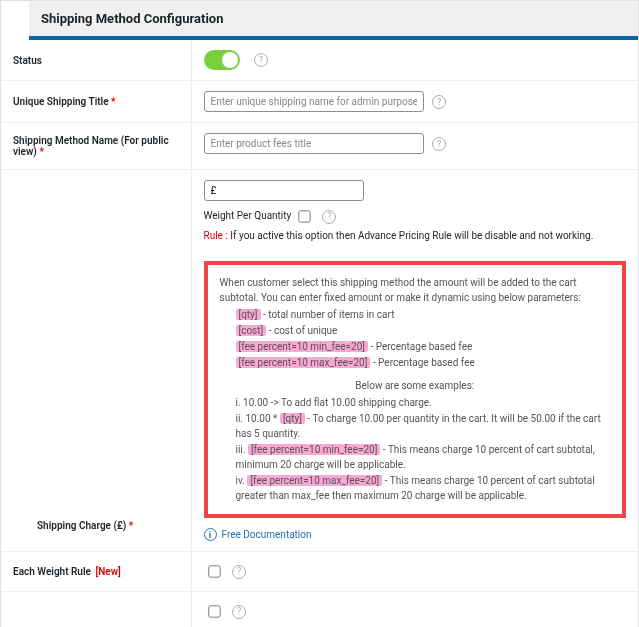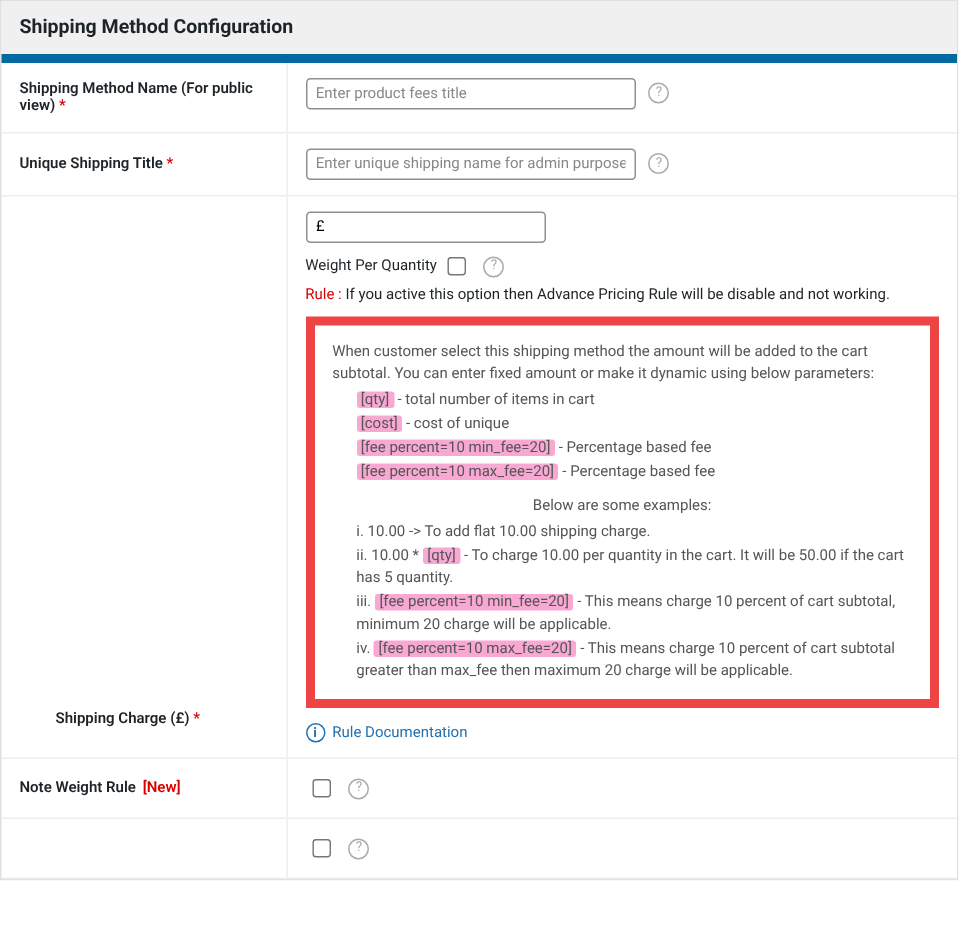--- a/index.html
+++ b/index.html
@@ -8,21 +8,22 @@
     font-family: -apple-system, BlinkMacSystemFont, "Segoe UI", Roboto, Helvetica, Arial, sans-serif;
     font-size: 11px;
     color: #1d2327;
     background: #fff;
     width: 639px;
   }
   .page { border: 1px solid #e0e0e0; }
   .header {
     background: #f0f0f0;
     padding: 10px 12px;
-    border-bottom: 6px solid #0369a1;
+    border-bottom: 4px solid #0369a1;
+    margin-left: 28px;
   }
   h2 {
     margin: 0;
     font-size: 13px;
     font-weight: 700;
   }
   .form-table { width: 100%; border-collapse: collapse; }
   .form-table > tbody > tr { border-bottom: 1px solid #eee; }
   .form-table th {
     text-align: left;
@@ -64,22 +65,22 @@
   }
   input[type=text]::placeholder, textarea::placeholder { color: #888; }
   input.wide { width: 220px; }
   input.narrow { width: 160px; }
   .cb { transform: scale(0.95); vertical-align: middle; }
   .apply-row { margin-top: 6px; font-size: 10px; }
   .note-line { margin-top: 4px; font-size: 10px; }
   .note-red { color: #d00; }
   
   .desc-box {
-    margin-top: 9px;
-    border: 6px solid #ef4444;
+    margin-top: 20px;
+    border: 4px solid #ef4444;
     padding: 10px 12px;
     font-size: 10px;
     color: #555;
     line-height: 1.5;
   }
   .desc-box code {
     background: #f9a8d4;
     padding: 0 3px;
     border-radius: 2px;
     font-family: inherit;
@@ -106,37 +107,44 @@
 <body>
 
 <div class="page">
   <div class="header">
     <h2>Shipping Method Configuration</h2>
   </div>
 
   <table class="form-table">
     <tbody>
 
+      <tr>
+        <th>Status</th>
+        <td>
+          <span class="toggle"></span>
+          <span class="help">?</span>
+        </td>
+      </tr>
+
+      <tr>
+        <th>
+          <span>Unique Shipping Title</span> <span class="req">*</span>
+        </th>
+        <td>
+          <input type="text" class="wide" placeholder="Enter unique shipping name for admin purpose" style="">
+          <span class="help">?</span>
+        </td>
+      </tr>
 
       <tr>
         <th>
           <span>Shipping Method Name (For public view)</span> <span class="req">*</span>
         </th>
         <td>
           <input type="text" class="wide" placeholder="Enter product fees title" style="">
-          <span class="help">?</span>
-        </td>
-      </tr>
-
-      <tr>
-        <th>
-          <span>Unique Shipping Title</span> <span class="req">*</span>
-        </th>
-        <td>
-          <input type="text" class="wide" placeholder="Enter unique shipping name for admin purpose" style="">
           <span class="help">?</span>
         </td>
       </tr>
 
       <tr>
         <th class="top" style="padding-bottom:20px;padding-left:36px;">
           <span>Shipping Charge (£)</span> <span class="req">*</span>
         </th>
         <td>
           <input type="text" class="narrow" value="£" style="">
@@ -162,29 +170,29 @@
             <div class="ex-list">
               <div><span>i.</span> <span>10.00 -&gt; To add flat 10.00 shipping charge.</span></div>
               <div><span>ii.</span> <span>10.00 *</span> <code>[qty]</code> <span>- To charge 10.00 per quantity in the cart. It will be 50.00 if the cart has 5 quantity.</span></div>
               <div><span>iii.</span> <code>[fee percent=10 min_fee=20]</code> <span>- This means charge 10 percent of cart subtotal, minimum 20 charge will be applicable.</span></div>
               <div><span>iv.</span> <code>[fee percent=10 max_fee=20]</code> <span>- This means charge 10 percent of cart subtotal greater than max_fee then maximum 20 charge will be applicable.</span></div>
             </div>
           </div>
 
           <div class="doc-link">
             <i class="info-icon">i</i>
-            <span>Rule Documentation</span>
-          </div>
-        </td>
-      </tr>
-
-
-      <tr>
-        <th>
-          <span>Note Weight Rule</span> <span class="new-tag">[New]</span>
+            <span>Free Documentation</span>
+          </div>
+        </td>
+      </tr>
+
+
+      <tr>
+        <th>
+          <span>Each Weight Rule</span> <span class="new-tag">[New]</span>
         </th>
         <td>
           <input type="checkbox" class="cb" style="">
           <span class="help">?</span>
         </td>
       </tr>
 
       <tr>
         <th>
            

